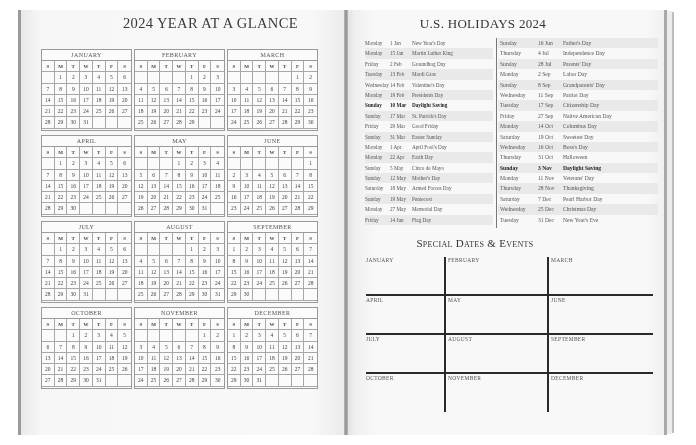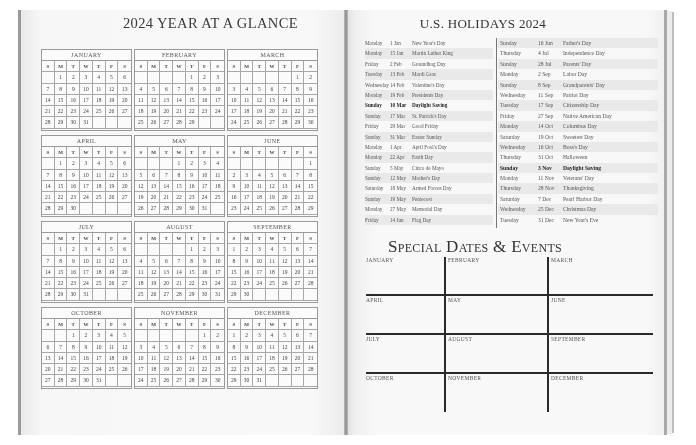--- a/index.html
+++ b/index.html
@@ -70,21 +70,21 @@
   .hol-col-1 .hol-row:nth-child(even), .hol-col-2 .hol-row:nth-child(odd) { background:#e9e9e9; }
   .hol-row.bold { font-weight:bold; color:#222; }
   .hol-col-1 .c-day { width:25px; }
   .hol-col-1 .c-date { width:22px; }
   .hol-col-2 .c-day { width:38px; padding-left:2px; }
   .hol-col-2 .c-date { width:25px; }
   .hol-col-2 .hol-row { font-size:5.6px; }
 
   .events-title {
     position:absolute; left:346px; width:258px; top:237px; text-align:center;
-    font-variant:small-caps; font-size:17px; letter-spacing:0.3px; color:#333;
+    font-variant:small-caps; font-size:11px; letter-spacing:0.3px; color:#333;
   }
   .events-grid { position:absolute; left:366px; top:254px; width:288px; height:155px; }
   .ev-vline { position:absolute; width:2px; background:#2a2a2a; top:3px; height:155px; }
   .ev-hline { position:absolute; height:2px; background:#2a2a2a; left:0; width:287px; }
   .ev-label {
     position:absolute; font-size:5.5px; letter-spacing:0.3px; color:#555; text-transform:uppercase;
   }
 </style>
 </head>
 <body>

